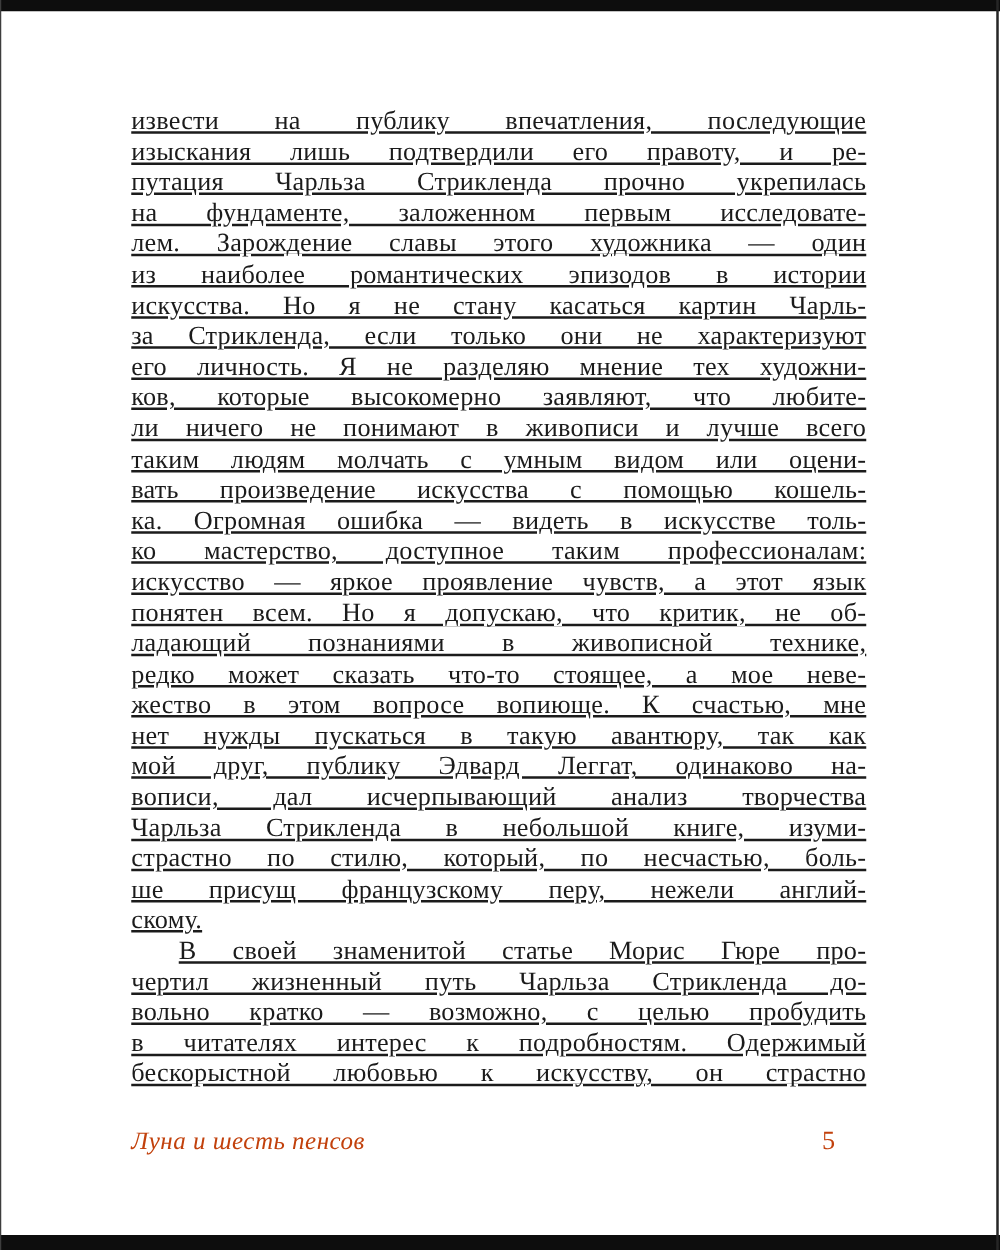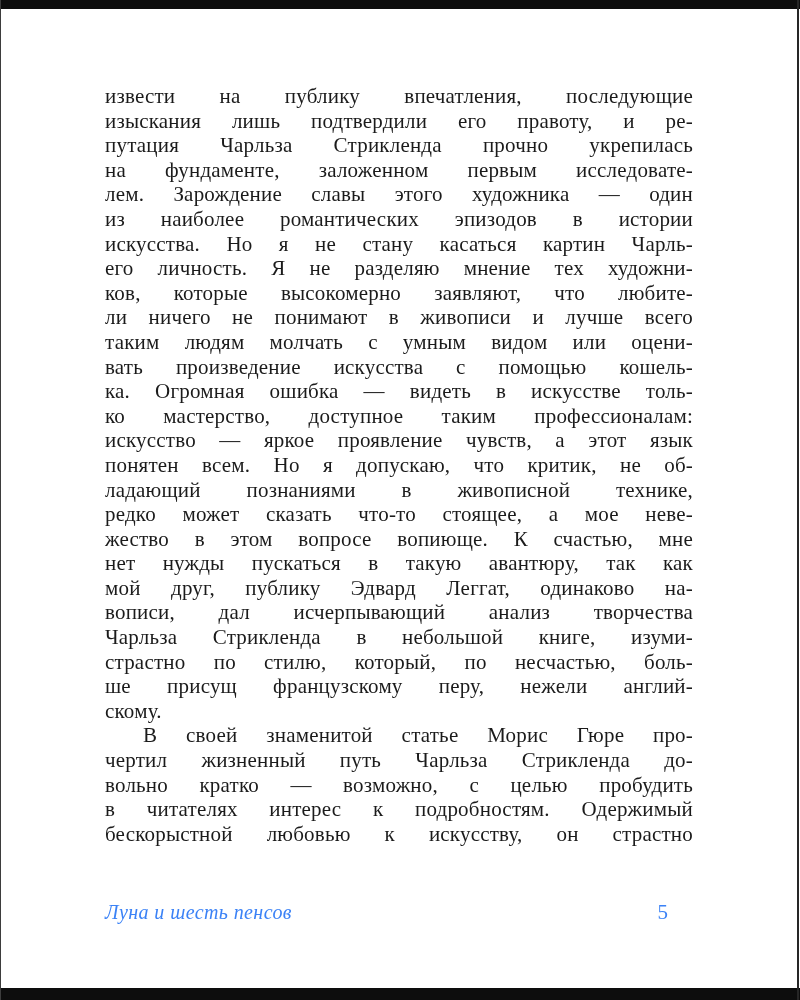--- a/index.html
+++ b/index.html
@@ -24,33 +24,34 @@
     width: 588px;
     color: #1b1b1b;
     font-size: 21px;
     line-height: 24.6px;
     letter-spacing: 0.2px;
   }
   .line {
     text-align: justify;
     text-align-last: justify;
     min-height: 24.6px;
+    text-decoration: underline;
   }
   .line.para-end   { text-align-last: left; }
   .line.para-start { text-indent: 38px; }
 
   .running-footer {
     position: absolute;
     left: 105px;
     top: 900px;
     width: 563px;
     display: flex;
     justify-content: space-between;
     align-items: baseline;
-    color: #3b82f6;
+    color: #c2410c;
   }
   .book-title  { font-style: italic; font-size: 20px; letter-spacing: 0.4px; }
   .page-number { font-size: 21px; }
 </style>
 </head>
 <body>
 
 <div class="page">
 
   <div class="scan-top"></div>
@@ -59,20 +60,21 @@
   <div class="scan-right"></div>
 
   <main class="body-text">
     <div class="line">извести на публику впечатления, последующие</div>
     <div class="line">изыскания лишь подтвердили его правоту, и ре-</div>
     <div class="line">путация Чарльза Стрикленда прочно укрепилась</div>
     <div class="line">на фундаменте, заложенном первым исследовате-</div>
     <div class="line">лем. Зарождение славы этого художника — один</div>
     <div class="line">из наиболее романтических эпизодов в истории</div>
     <div class="line">искусства. Но я не стану касаться картин Чарль-</div>
+    <div class="line">за Стрикленда, если только они не характеризуют</div>
     <div class="line">его личность. Я не разделяю мнение тех художни-</div>
     <div class="line">ков, которые высокомерно заявляют, что любите-</div>
     <div class="line">ли ничего не понимают в живописи и лучше всего</div>
     <div class="line">таким людям молчать с умным видом или оцени-</div>
     <div class="line">вать произведение искусства с помощью кошель-</div>
     <div class="line">ка. Огромная ошибка — видеть в искусстве толь-</div>
     <div class="line">ко мастерство, доступное таким профессионалам:</div>
     <div class="line">искусство — яркое проявление чувств, а этот язык</div>
     <div class="line">понятен всем. Но я допускаю, что критик, не об-</div>
     <div class="line">ладающий познаниями в живописной технике,</div>

